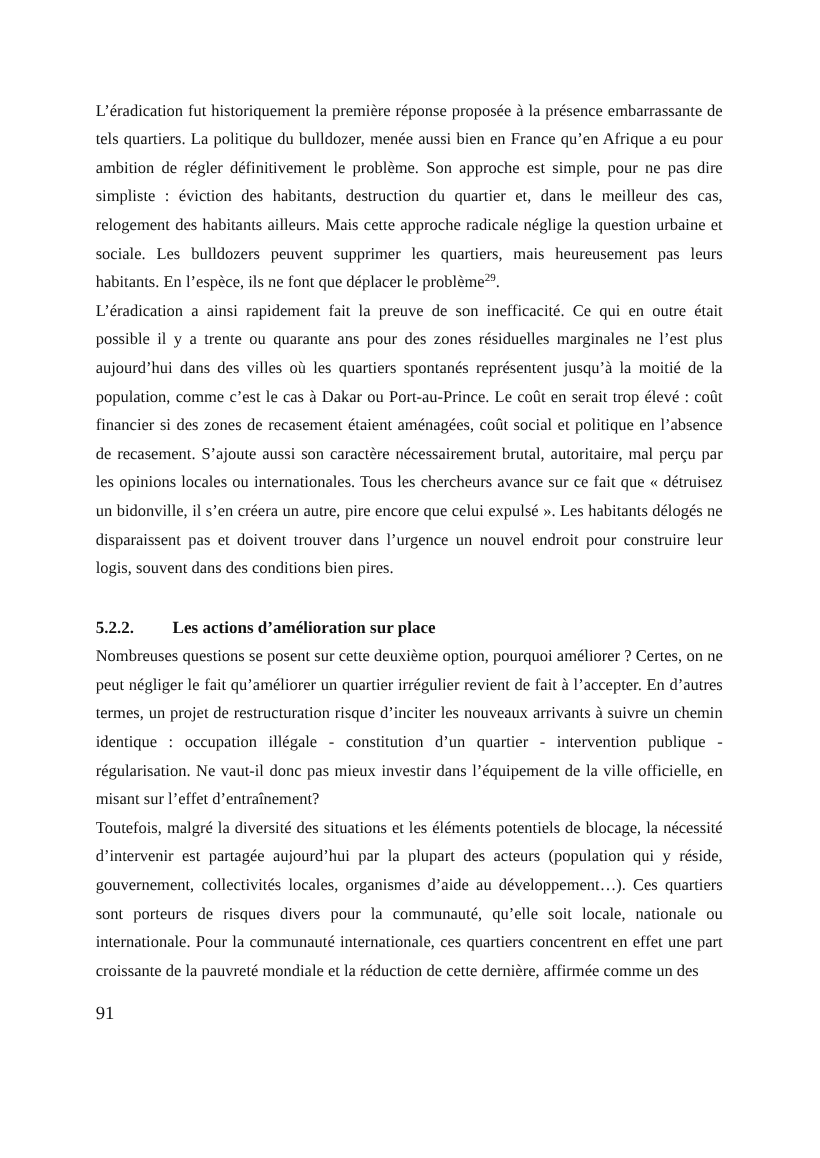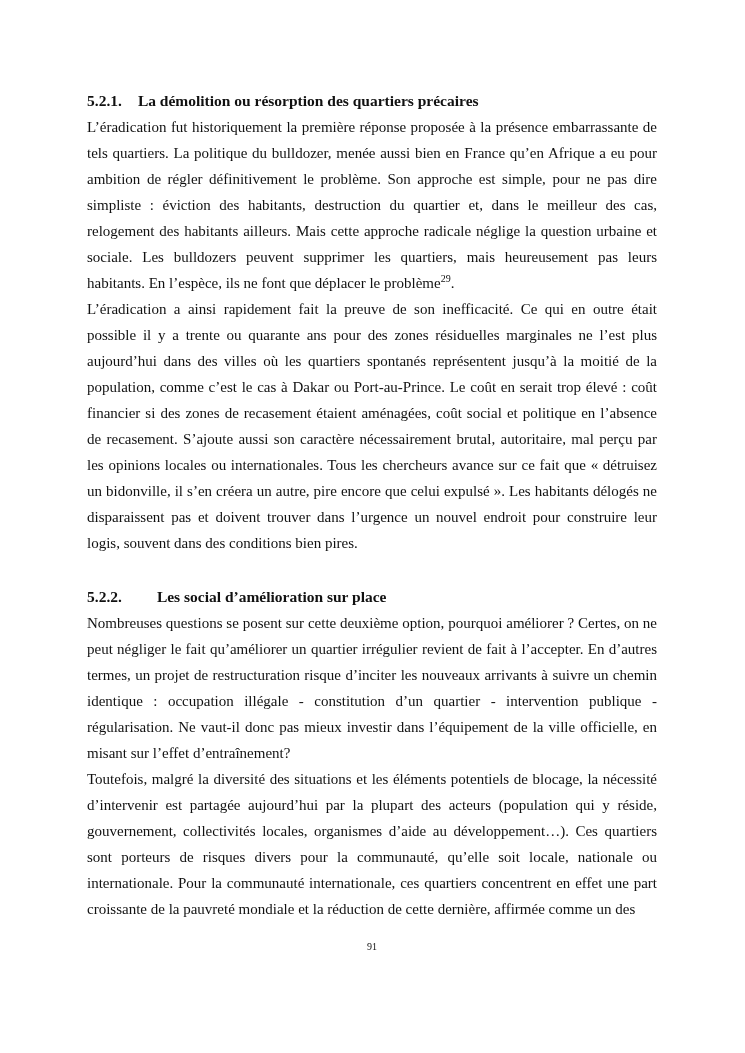--- a/index.html
+++ b/index.html
@@ -57,42 +57,38 @@
     border-top: 2px solid #000000;
     margin-bottom: 5px;
   }
   .footnote-line {
     font-size: 13.5px;
     line-height: 19px;
     text-align: left;
   }
   .page-number {
     margin-top: 16px;
-    text-align: center;
-    font-size: 10px;
+    text-align: left;
+    font-size: 17px;
     line-height: 18px;
   }
 </style>
 </head>
 <body>
 
 <div class="page">
 
-  <h2 class="section-heading">
-    <span class="h-num">5.2.1.</span>
-    <span class="h-title">La démolition ou résorption des quartiers précaires</span>
-  </h2>
 
   <p class="body-para"><span>L’éradication fut historiquement la première réponse proposée à la présence embarrassante de tels quartiers. La politique du bulldozer, menée aussi bien en France  qu’en Afrique a eu pour ambition de régler définitivement le problème. Son approche est simple, pour ne pas dire simpliste : éviction des habitants, destruction du quartier et, dans le meilleur des cas, relogement des habitants ailleurs. Mais cette approche radicale néglige la question urbaine et sociale. Les bulldozers peuvent supprimer les quartiers, mais heureusement pas leurs habitants. En l’espèce, ils ne font que déplacer le problème</span><sup>29</sup><span>.</span></p>
 
   <p class="body-para">L’éradication a ainsi rapidement fait la preuve de son inefficacité. Ce qui en outre était possible il y a trente ou quarante ans pour des zones résiduelles marginales ne l’est plus aujourd’hui dans des villes où les quartiers spontanés représentent jusqu’à la moitié de la population, comme c’est le cas à Dakar ou Port-au-Prince. Le coût en serait trop élevé : coût financier si des zones de recasement étaient aménagées, coût social et politique en l’absence de recasement. S’ajoute aussi son caractère nécessairement brutal, autoritaire, mal perçu par les opinions locales ou internationales. Tous les chercheurs avance sur ce fait que « détruisez un bidonville, il s’en créera un autre, pire encore que celui expulsé ». Les habitants délogés ne disparaissent pas et doivent trouver dans l’urgence un nouvel endroit pour construire leur logis, souvent dans des conditions bien pires.</p>
 
   <h2 class="section-heading second">
     <span class="h-num">5.2.2.</span>
-    <span class="h-title">Les social d’amélioration sur place</span>
+    <span class="h-title">Les actions d’amélioration sur place</span>
   </h2>
 
   <p class="body-para">Nombreuses questions se posent sur cette deuxième option, pourquoi améliorer ? Certes, on ne peut négliger le fait qu’améliorer un quartier irrégulier revient de fait à l’accepter. En d’autres termes, un projet de restructuration risque d’inciter les nouveaux arrivants à suivre un chemin identique : occupation illégale - constitution d’un quartier - intervention publique - régularisation. Ne vaut-il donc pas mieux investir dans l’équipement de la ville officielle, en misant sur l’effet d’entraînement?</p>
 
   <p class="body-para">Toutefois, malgré la diversité des situations et les éléments potentiels de blocage, la nécessité d’intervenir est partagée aujourd’hui par la plupart des acteurs (population qui y réside, gouvernement, collectivités locales, organismes d’aide au développement…). Ces quartiers sont porteurs de risques divers pour la communauté, qu’elle soit locale, nationale ou internationale. Pour la communauté internationale, ces quartiers concentrent en effet une part croissante de la pauvreté mondiale et la réduction de cette dernière, affirmée comme un des</p>
 
 
   <div class="page-number">91</div>
 
 </div>

